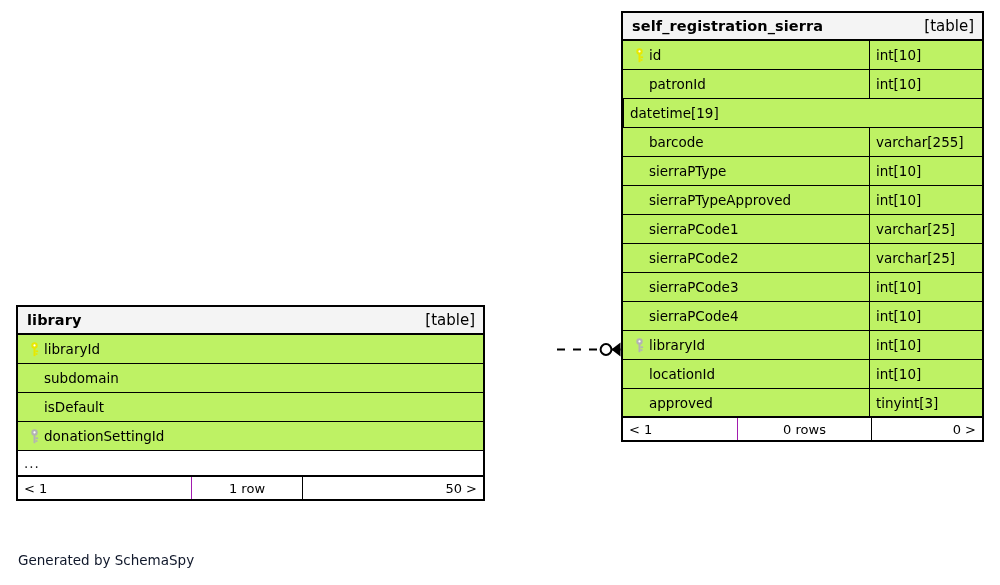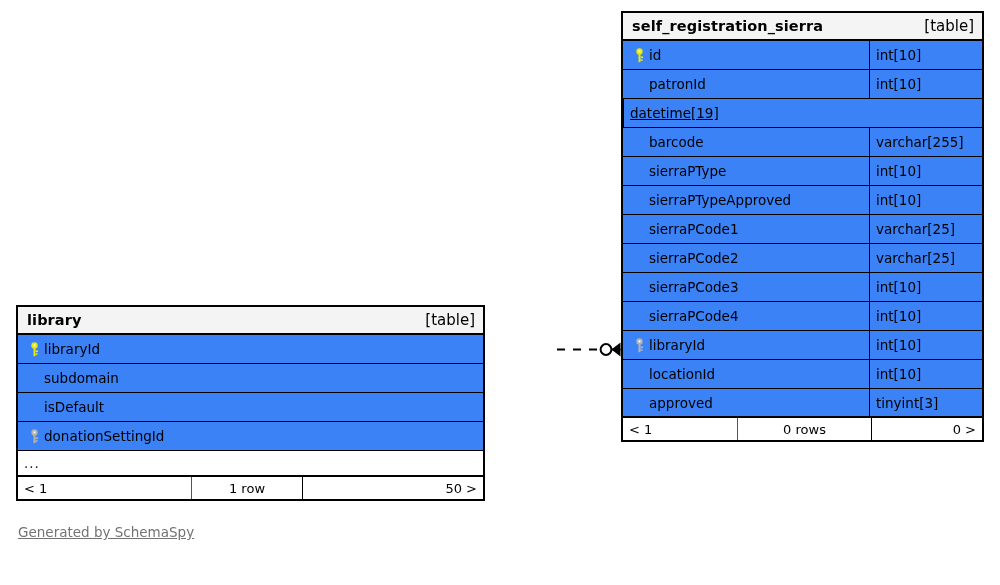--- a/index.html
+++ b/index.html
@@ -53,21 +53,21 @@
   }
 
   
   .er-row {
     position: relative;
     height: 29px;
     box-sizing: border-box;
     border-bottom: 1px solid #000000;
     display: flex;
     align-items: stretch;
-    background: #3b82f6;
+    background: #bef264;
     gap: 29px;
   }
   .er-row.last-col {
     border-bottom: 2px solid #000000;
   }
   .er-row .col-name {
     flex: 1 1 auto;
     display: flex;
     align-items: center;
     padding-left: 7px;
@@ -132,24 +132,23 @@
   .rel-layer {
     position: absolute;
     left: 0; top: 0;
     width: 1000px; height: 585px;
     pointer-events: none;
   }
 
   .footer-note {
     position: absolute;
     left: 18px;
-    top: 524px;
+    top: 552px;
     font-size: 13.5px;
-    color: #737373;
-    text-decoration: underline;
+    color: #0f172a;
   }
 </style>
 </head>
 <body>
 
 <div class="canvas">
 
   <div class="er-table" id="tbl-library" style="left:16px; top:305px; width:469px;">
 
     <div class="er-header">
@@ -233,21 +232,21 @@
           <div class="col-type" style="flex-basis: 113px; width: 113px;">int[10]</div>
         </div>
         <div class="er-row">
           <div class="col-name">
             <span class="keyslot"></span>
             <span>patronId</span>
           </div>
           <div class="col-type" style="flex-basis: 113px; width: 113px;">int[10]</div>
         </div>
         <div class="er-row">
-          <div class="col-type" style="flex-basis: 113px; width: 113px; text-decoration: underline;">datetime[19]</div>
+          <div class="col-type" style="flex-basis: 113px; width: 113px;">datetime[19]</div>
         </div>
         <div class="er-row">
           <div class="col-name">
             <span class="keyslot"></span>
             <span>barcode</span>
           </div>
           <div class="col-type" style="flex-basis: 113px; width: 113px; margin-left: 12px;">varchar[255]</div>
         </div>
         <div class="er-row">
           <div class="col-name">

